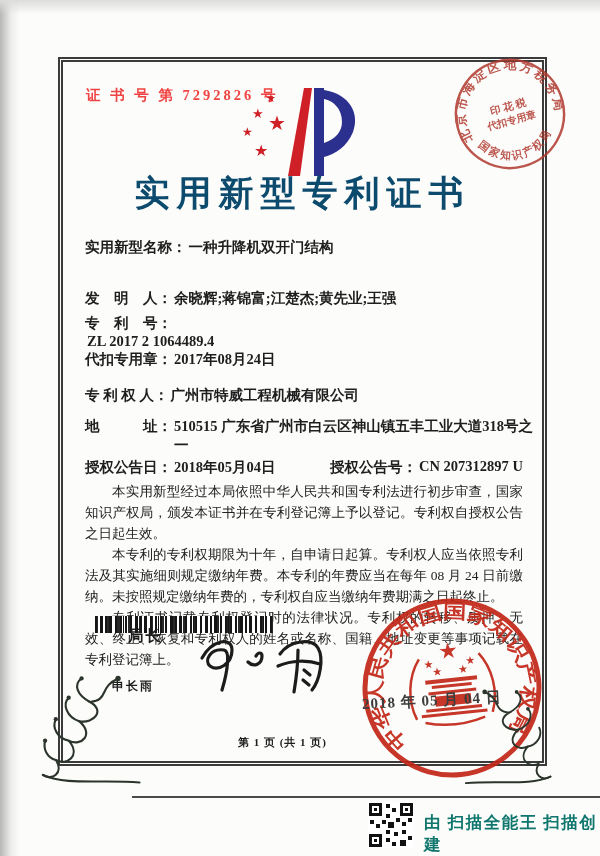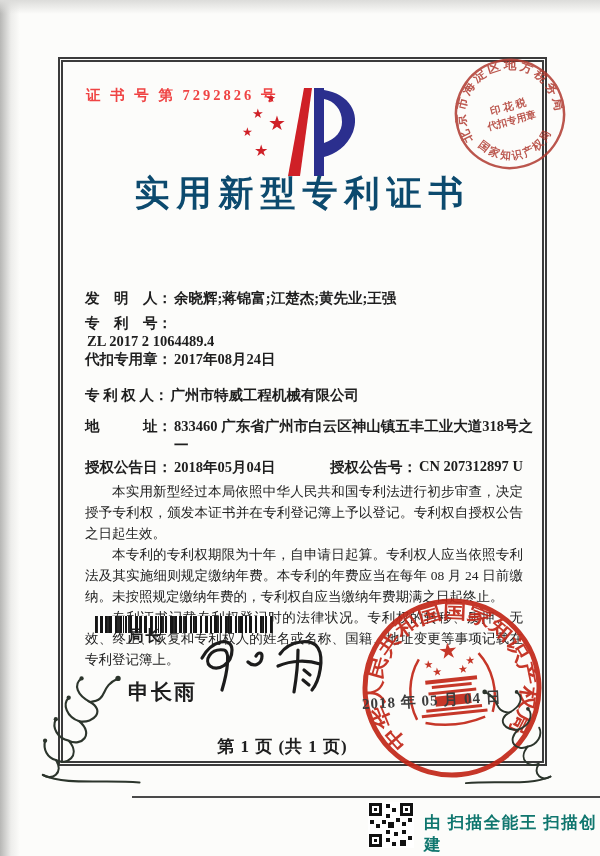--- a/index.html
+++ b/index.html
@@ -34,26 +34,26 @@
   
   #paragraphs { left:85px; top:481px; width:438px; font-size:13.5px;
     line-height:21px; text-align:justify; color:#222; }
   #paragraphs p { text-indent:2em; font-style:normal; }
   #barcode { left:95px; top:616px; width:178px; height:17px; background-color:#fff;
     background-image:
       repeating-linear-gradient(90deg,#151515 0 2px,transparent 2px 5px),
       repeating-linear-gradient(90deg,#151515 0 1px,transparent 1px 7px),
       repeating-linear-gradient(90deg,#282828 0 3px,transparent 3px 11px); }
   #director-title { left:128px; top:626px; font-size:15.5px; font-weight:700; letter-spacing:2px; }
-  #director-name  { left:128px; top:678px; font-size:21px; font-weight:700; letter-spacing:2px; }
+  #director-name  { left:112px; top:678px; font-size:12px; font-weight:700; letter-spacing:2px; }
   #signature { left:192px; top:628px; width:150px; height:80px; }
   #gov-seal { left:358px; top:594px; width:188px; height:188px; transform:rotate(-6deg); opacity:.92; }
   #seal-date { left:362px; top:690px; width:190px; font-size:15px; font-weight:700;
     color:#3c3c3c; letter-spacing:1px; transform:rotate(-3deg); }
-  #page-info { left:58px; top:735px; width:449px; text-align:center; font-size:17px; font-weight:600; letter-spacing:1px; }
+  #page-info { left:58px; top:735px; width:449px; text-align:center; font-size:11px; font-weight:600; letter-spacing:1px; }
   .flourish { width:108px; height:118px; }
   #flourish-left  { left:34px; top:672px; }
   #flourish-right { left:464px; top:686px; width:94px; height:104px; transform:scaleX(-1); }
   #scan-line { left:132px; top:796px; width:468px; height:2px; background:#4a4a4a; }
   #qr { left:368px; top:802px; width:46px; height:46px; }
   #scan-caption { left:424px; top:812px; font-size:16.5px; font-weight:600; color:#0f766e; letter-spacing:1.5px; }
   svg text { font-family:"Liberation Serif","DejaVu Serif",serif; }
 </style>
 </head>
 <body>
@@ -89,51 +89,55 @@
     </text>
     <text font-size="11" fill="#b03a30" font-weight="bold" letter-spacing="2">
       <textPath href="#tsBot" textLength="88" lengthAdjust="spacingAndGlyphs">国家知识产权局</textPath>
     </text>
     <text x="58" y="54" text-anchor="middle" font-size="10.5" fill="#b03a30" font-weight="bold">印 花 税</text>
     <text x="58" y="68" text-anchor="middle" font-size="10" fill="#b03a30" font-weight="bold">代扣专用章</text>
   </svg>
 
   <div id="title" class="abs">实用新型专利证书</div>
 
+  <div id="row0" class="abs field-row">
+    <span class="lab">实用新型名称：</span>
+    <span class="val">一种升降机双开门结构</span>
+  </div>
   <div id="row1" class="abs field-row">
     <span class="lab">发　明　人：</span>
     <span class="val">余晓辉;蒋锦富;江楚杰;黄先业;王强</span>
   </div>
   <div id="row2" class="abs field-row">
     <span class="lab">专　利　号：</span>
     <span class="val">ZL 2017 2 1064489.4</span>
   </div>
   <div id="row3" class="abs field-row">
     <span class="lab">代扣专用章：</span>
     <span class="val">2017年08月24日</span>
   </div>
   <div id="row4" class="abs field-row">
     <span class="lab">专 利 权 人：</span>
     <span class="val">广州市特威工程机械有限公司</span>
   </div>
   <div id="row5" class="abs field-row">
     <span class="lab">地　　　址：</span>
-    <span class="val">833460 广东省广州市白云区神山镇五丰工业大道318号之一</span>
+    <span class="val">510515 广东省广州市白云区神山镇五丰工业大道318号之一</span>
   </div>
   <div id="row6" class="abs field-row">
     <span class="lab">授权公告日：</span>
     <span class="val">2018年05月04日</span>
   </div>
   <div id="row7" class="abs field-row">
     <span class="lab">授权公告号：</span>
     <span class="val">CN 207312897 U</span>
   </div>
 
   <div id="paragraphs" class="abs">
-    <p>本实用新型经过本局依照中华人民共和国专利法进行初步审查，决定授予专利权，颁发本证书并在专利登记簿上予以登记。专利权自授权公告之日起生效。</p>
+    <p>本实用新型经过本局依照中华人民共和国专利法进行初步审查，国家知识产权局，颁发本证书并在专利登记簿上予以登记。专利权自授权公告之日起生效。</p>
     <p>本专利的专利权期限为十年，自申请日起算。专利权人应当依照专利法及其实施细则规定缴纳年费。本专利的年费应当在每年 08 月 24 日前缴纳。未按照规定缴纳年费的，专利权自应当缴纳年费期满之日起终止。</p>
     <p>专利证书记载专利权登记时的法律状况。专利权的转移、质押、无效、终止、恢复和专利权人的姓名或名称、国籍、地址变更等事项记载在专利登记簿上。</p>
   </div>
 
   <div id="barcode" class="abs"></div>
 
   <div id="director-title" class="abs">局长</div>
   <div id="director-name" class="abs">申长雨</div>
 
   <svg id="signature" class="abs" viewBox="0 0 150 80">

